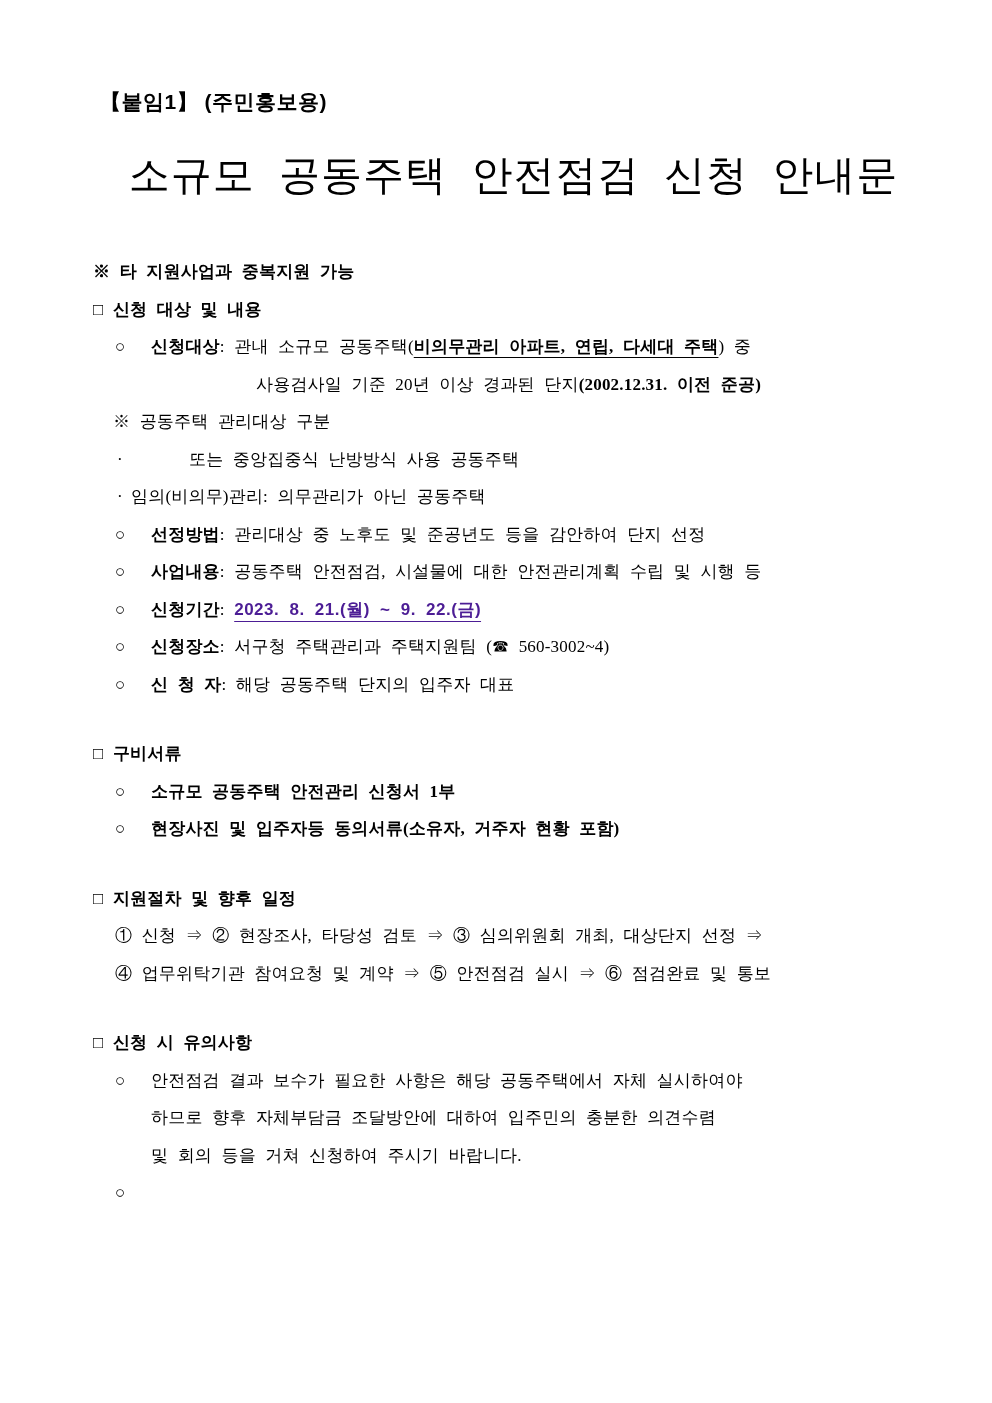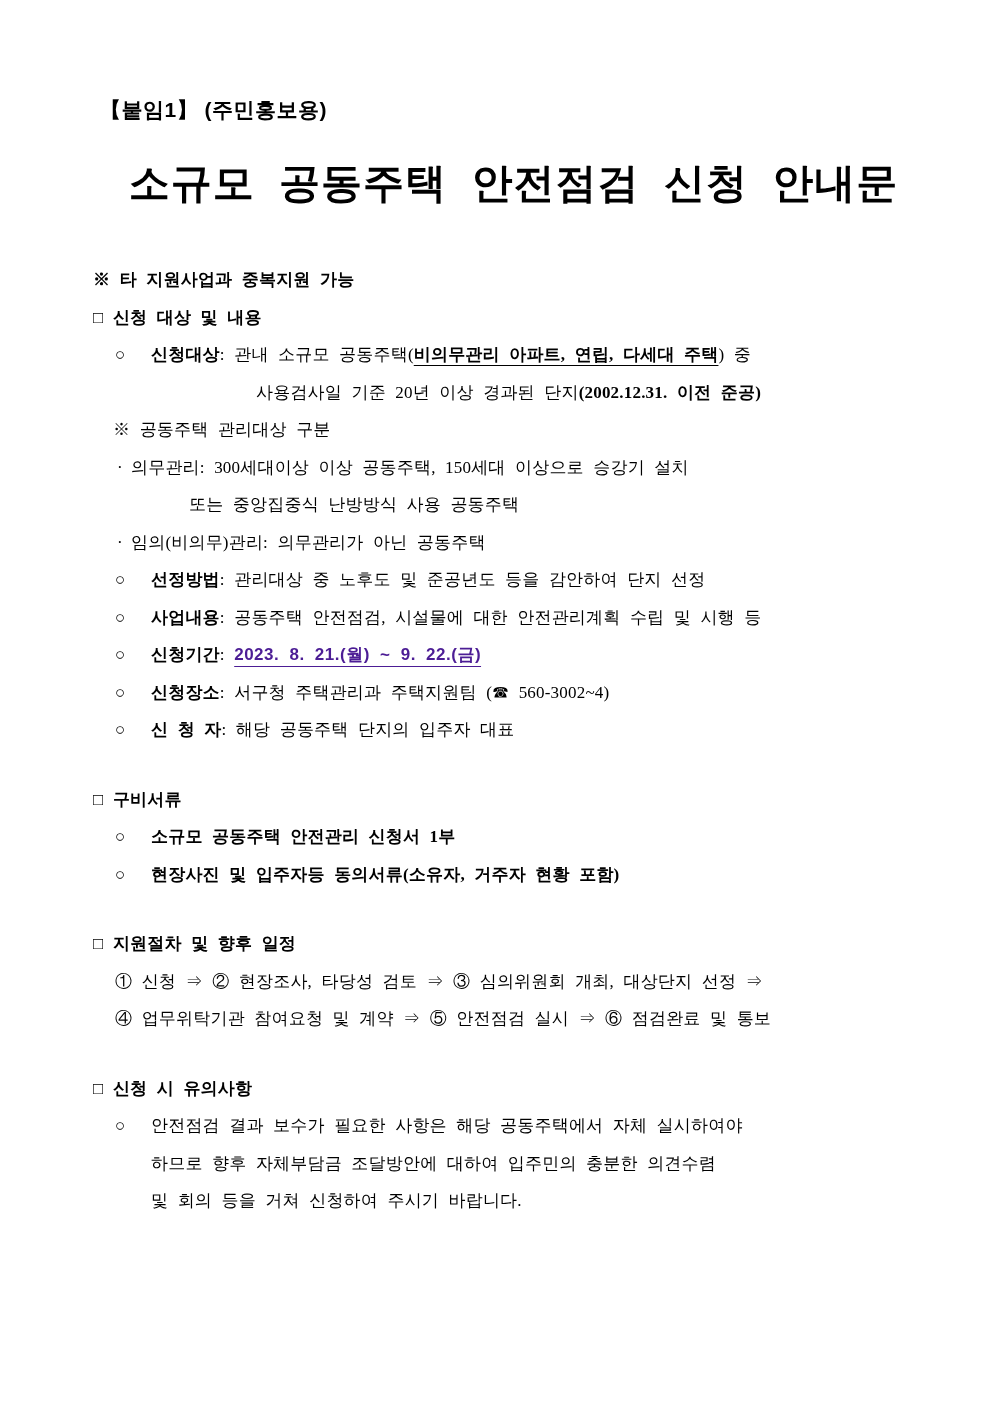--- a/index.html
+++ b/index.html
@@ -1,36 +1,36 @@
 <!DOCTYPE html>
 <html><head>
 <meta charset="utf-8">
 <style>
   * { margin:0; padding:0; box-sizing:border-box; }
   html,body { background:#ffffff; }
   .page {
     position:relative;
     width:992px; height:1226px;
-    margin:8px auto;
+    margin:0 auto;
     background:#ffffff;
     color:#000000;
     font-family:"Liberation Serif", serif;
     padding:88px 58px 0 93px;
     overflow:hidden;
   }
   .attachment {
     font-family:"Liberation Sans", sans-serif;
     font-weight:bold;
     font-size:21px;
     letter-spacing:0.5px;
     margin-left:7px;
   }
   .title {
     font-family:"Liberation Sans", sans-serif;
-    font-weight:bold;
+    font-weight:normal;
     font-size:41px;
     letter-spacing:1px;
     word-spacing:12px;
     text-align:center;
     margin-top:32px;
     white-space:nowrap;
   }
   .body {
     margin-top:50px;
     font-size:17px;
@@ -82,21 +82,20 @@
         <div><span class="b">신청대상</span><span>: </span><span>관내 소규모 공동주택(</span><span class="u">비의무관리 아파트, 연립, 다세대 주택</span><span>) 중</span></div>
         <div class="cont2"><span>사용검사일 기준 20년 이상 경과된 단지</span><span class="b">(2002.12.31. 이전 준공)</span></div>
       </div>
     </div>
 
     <div class="note-sub">※ 공동주택 관리대상 구분</div>
 
     <div class="dot-item">
       <span class="bullet">·</span>
       <div class="content">
-        <div>의무관리: 300세대이상 이상 공동주택, 150세대 이상으로 승강기 설치</div>
         <div class="cont-duty">또는 중앙집중식 난방방식 사용 공동주택</div>
       </div>
     </div>
 
     <div class="dot-item">
       <span class="bullet">·</span>
       <div class="content">임의(비의무)관리: 의무관리가 아닌 공동주택</div>
     </div>
 
     <div class="o-item">

